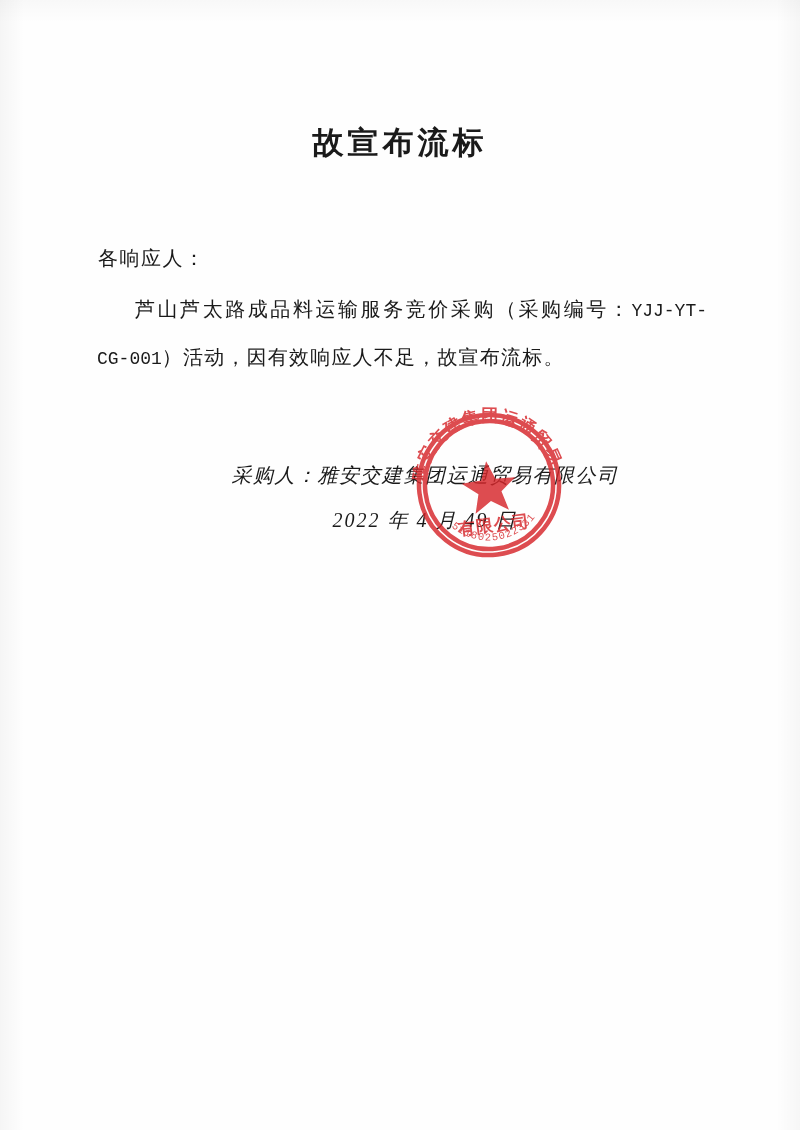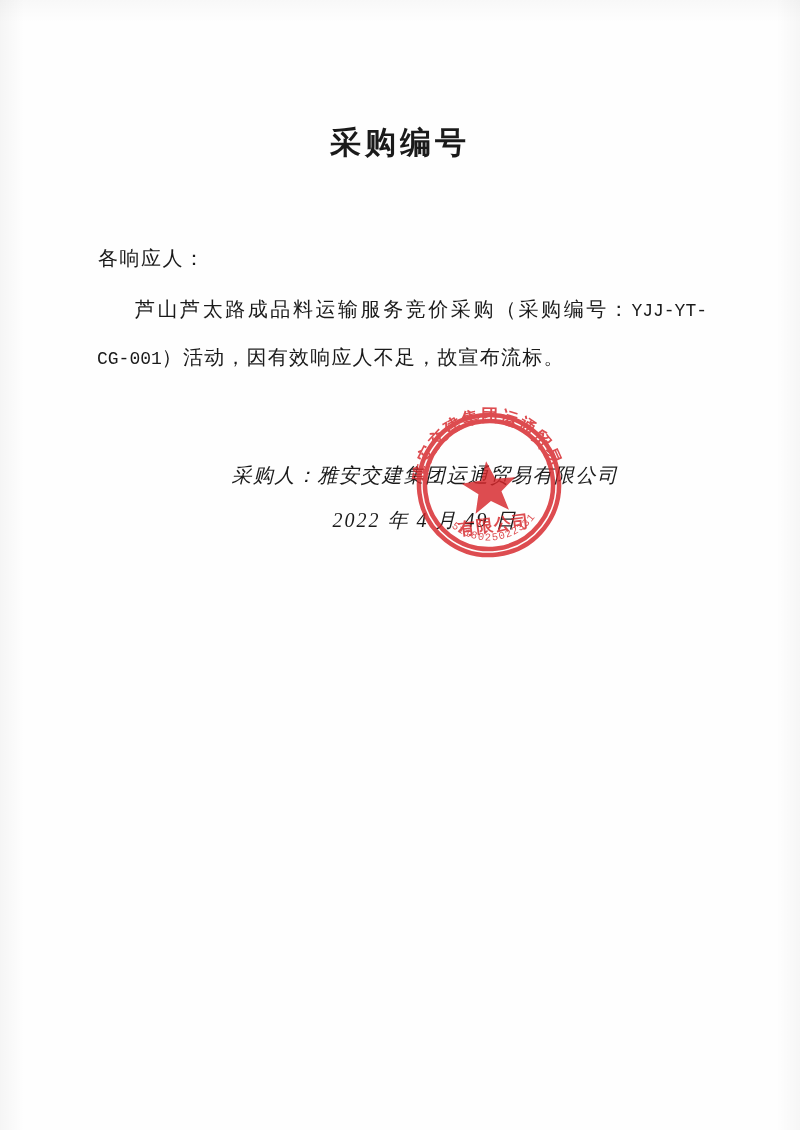--- a/index.html
+++ b/index.html
@@ -127,21 +127,21 @@
     font-family: "Liberation Mono", "DejaVu Sans Mono", monospace;
     font-size: 10.5px;
     letter-spacing: 1px;
   }
 </style>
 </head>
 <body>
 
 <div class="page">
 
-  <div class="doc-title">采购编号</div>
+  <div class="doc-title">故宣布流标</div>
 
   <div class="salutation">各响应人：</div>
 
   <div class="body-text">
     <span>芦山芦太路成品料运输服务竞价采购（采购编号：</span><span class="code-inline">YJJ-YT-CG-001</span><span>）活动，因有效响应人不足，故宣布流标。</span>
   </div>
 
   <div class="signature-block">
     <div class="sig-line">采购人：雅安交建集团运通贸易有限公司</div>
     <div class="sig-line date">2022 年 4 月 49 日</div>

